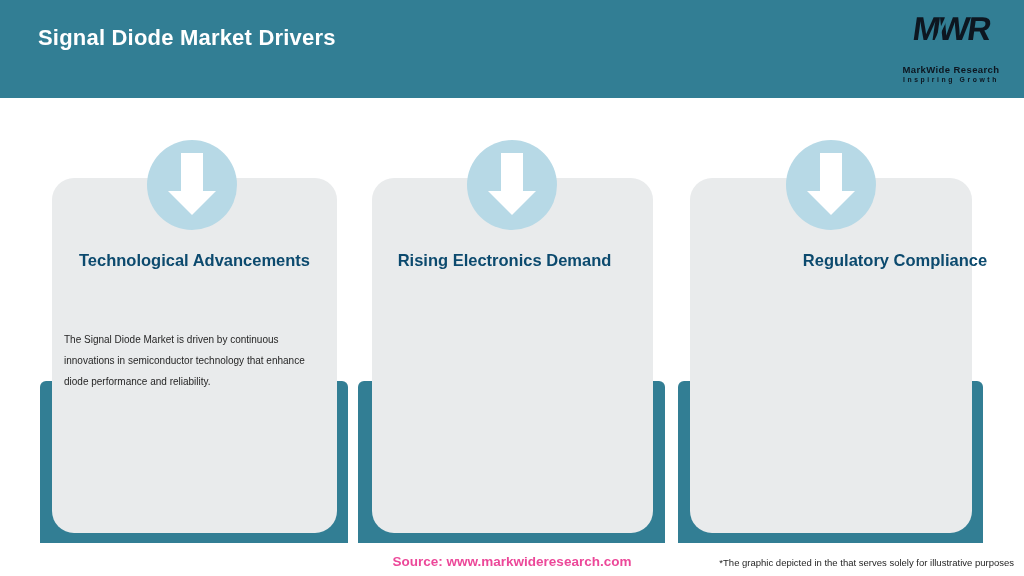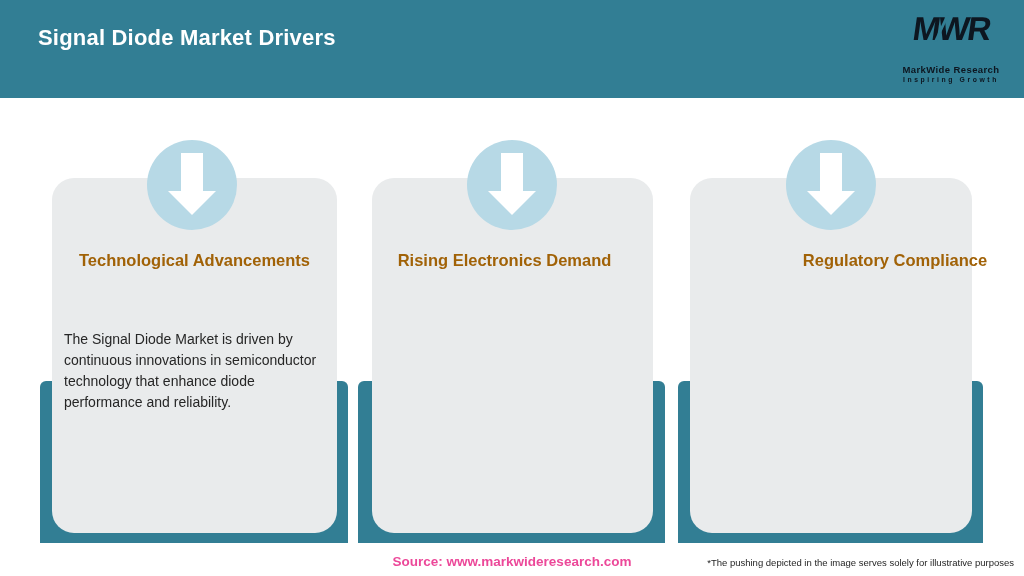--- a/index.html
+++ b/index.html
@@ -91,27 +91,27 @@
     background: #b7d9e6;
   }
   .icon-circle svg { display: block; width: 90px; height: 90px; }
   .card-title {
     position: absolute;
     top: 251px;
     margin: 0;
     text-align: center;
     font-size: 16.5px;
     font-weight: bold;
-    color: #a16207;
+    color: #0c4a6e;
   }
   .card-desc {
     position: absolute;
     top: 329px;
     width: 262px;
-    font-size: 14px;
+    font-size: 10px;
     line-height: 21px;
     color: #262626;
   }
 
   
   .shadow-1 { left: 40px;  width: 308px; }
   .shadow-2 { left: 358px; width: 307px; }
   .shadow-3 { left: 678px; width: 305px; }
   .card-1   { left: 52px;  width: 285px; }
   .card-2   { left: 372px; width: 281px; }
@@ -187,15 +187,15 @@
   <div class="card card-3"></div>
   <div class="icon-circle circle-3">
     <svg viewBox="0 0 90 90" aria-hidden="true">
       <rect x="34" y="13" width="22" height="38" fill="#ffffff"></rect>
       <polygon points="21,51 69,51 45,75" fill="#ffffff"></polygon>
     </svg>
   </div>
   <h2 class="card-title title-3">Regulatory Compliance</h2>
 
   <div class="source-line">Source: www.markwideresearch.com</div>
-  <div class="disclaimer">*The pushing depicted in the image serves solely for illustrative purposes</div>
+  <div class="disclaimer">*The graphic depicted in the that serves solely for illustrative purposes</div>
 
 </div>
 
 </body></html>

